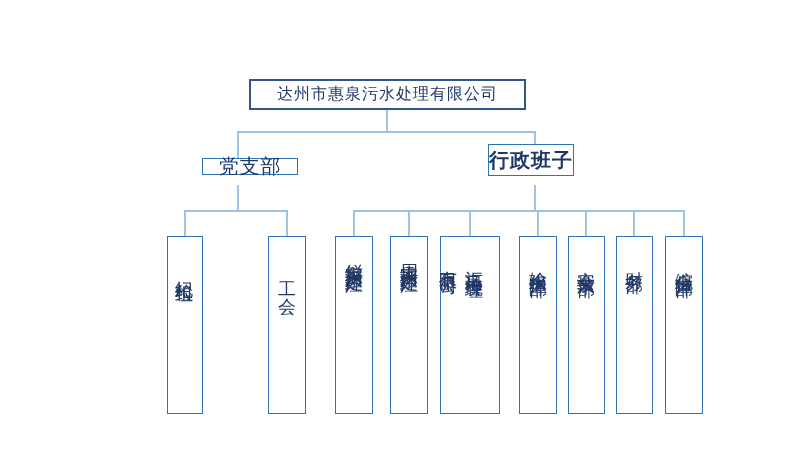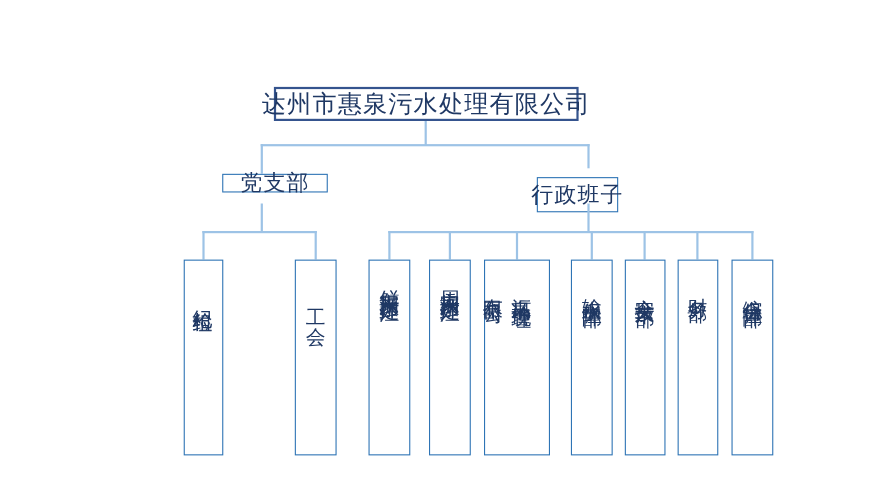--- a/index.html
+++ b/index.html
@@ -29,21 +29,21 @@
     box-sizing: border-box;
     background: #ffffff;
     color: #1F3864;
     border: 1.5px solid #2E74B5;
   }
   .node.root {
     border: 2px solid #35548E;
     display: flex;
     align-items: center;
     justify-content: center;
-    font-size: 22px;
+    font-size: 16px;
     letter-spacing: 1px;
     white-space: nowrap;
     text-align: right;
   }
   .node.branch {
     display: flex;
     align-items: center;
     justify-content: center;
     font-size: 20px;
     letter-spacing: 1px;
@@ -78,21 +78,21 @@
   </div>
 
   <div class="line-v" style="left:386px; top:110px; height:22px;"></div>
   <div class="line-h" style="left:237px; top:131px; width:299px;"></div>
   <div class="line-v" style="left:237px; top:131px; height:27px;"></div>
   <div class="line-v" style="left:534px; top:131px; height:22px;"></div>
 
   <div class="node branch" style="left:202px; top:158px; width:96px; height:17px;">
     <span>党支部</span>
   </div>
-  <div class="node branch" style="left:488px; top:161px; width:74px; height:32px;">
+  <div class="node branch" style="left:488px; top:144px; width:86px; height:32px;font-weight:bold;">
     <span>行政班子</span>
   </div>
 
   <div class="line-v" style="left:237px; top:185px; height:26px;"></div>
   <div class="line-h" style="left:184px; top:210px; width:104px;"></div>
   <div class="line-v" style="left:184px; top:210px; height:26px;"></div>
   <div class="line-v" style="left:286px; top:210px; height:26px;"></div>
 
   <div class="line-v" style="left:534px; top:185px; height:26px;"></div>
   <div class="line-h" style="left:353px; top:210px; width:332px;"></div>

